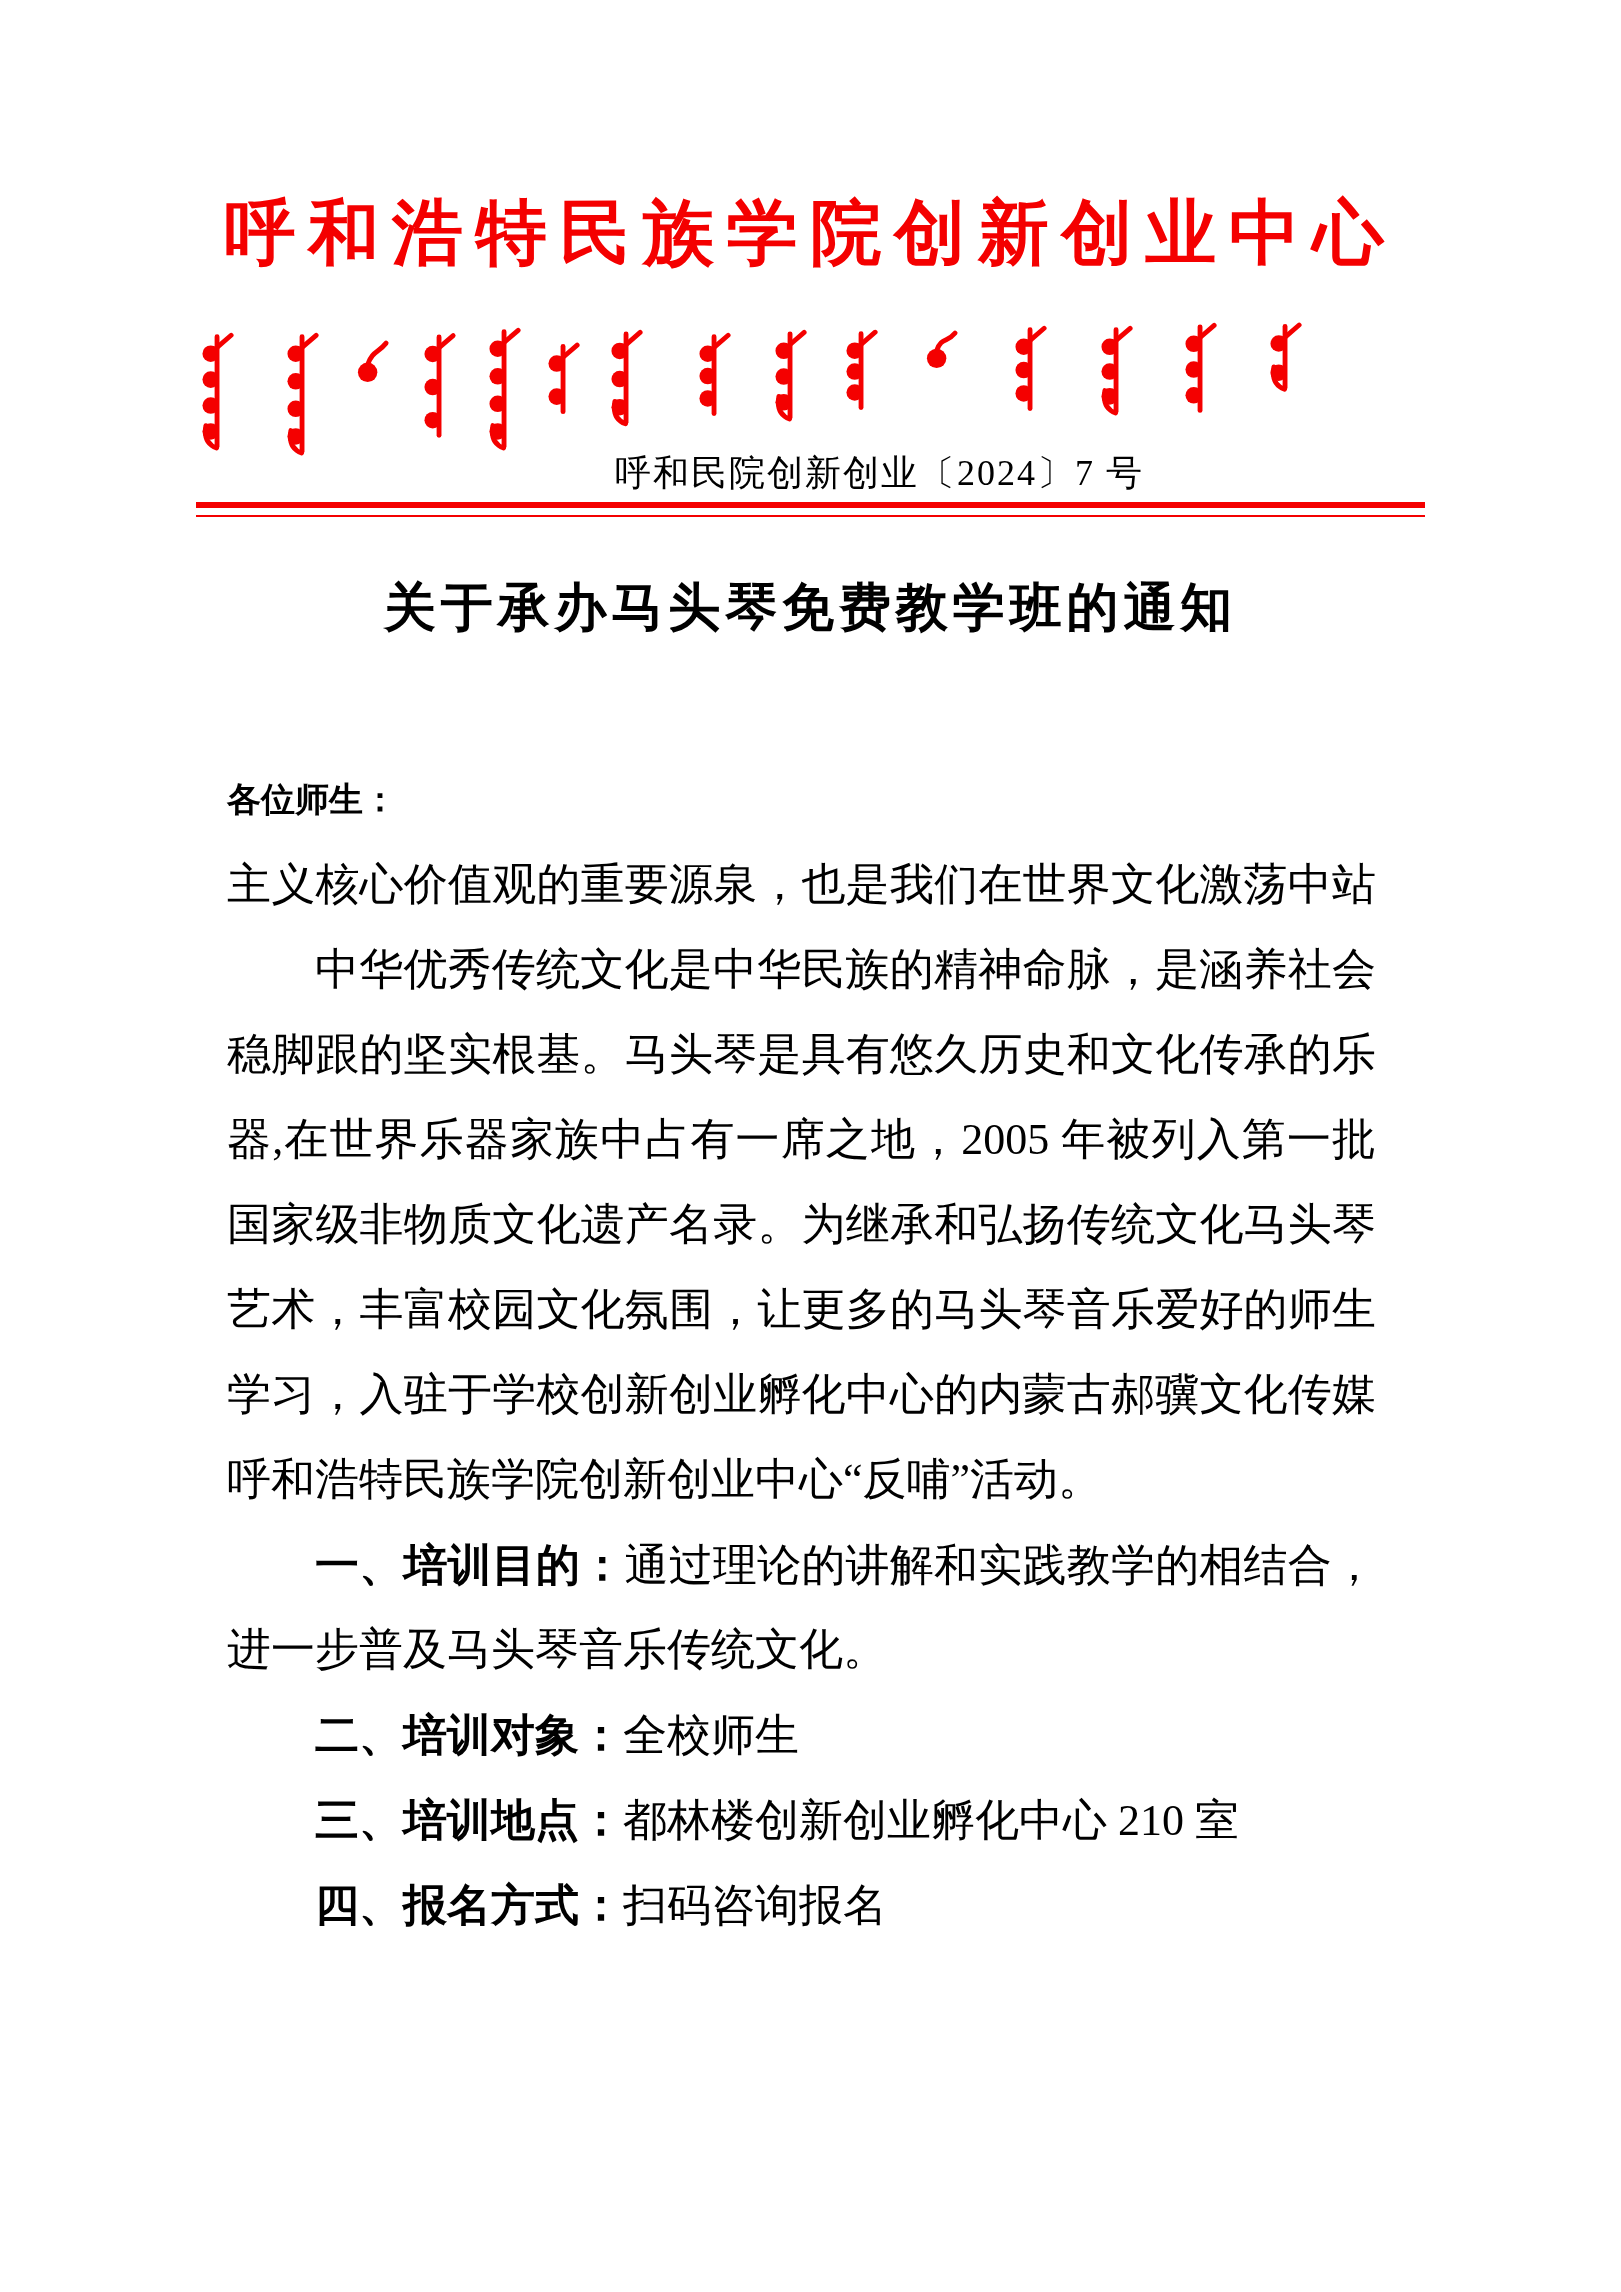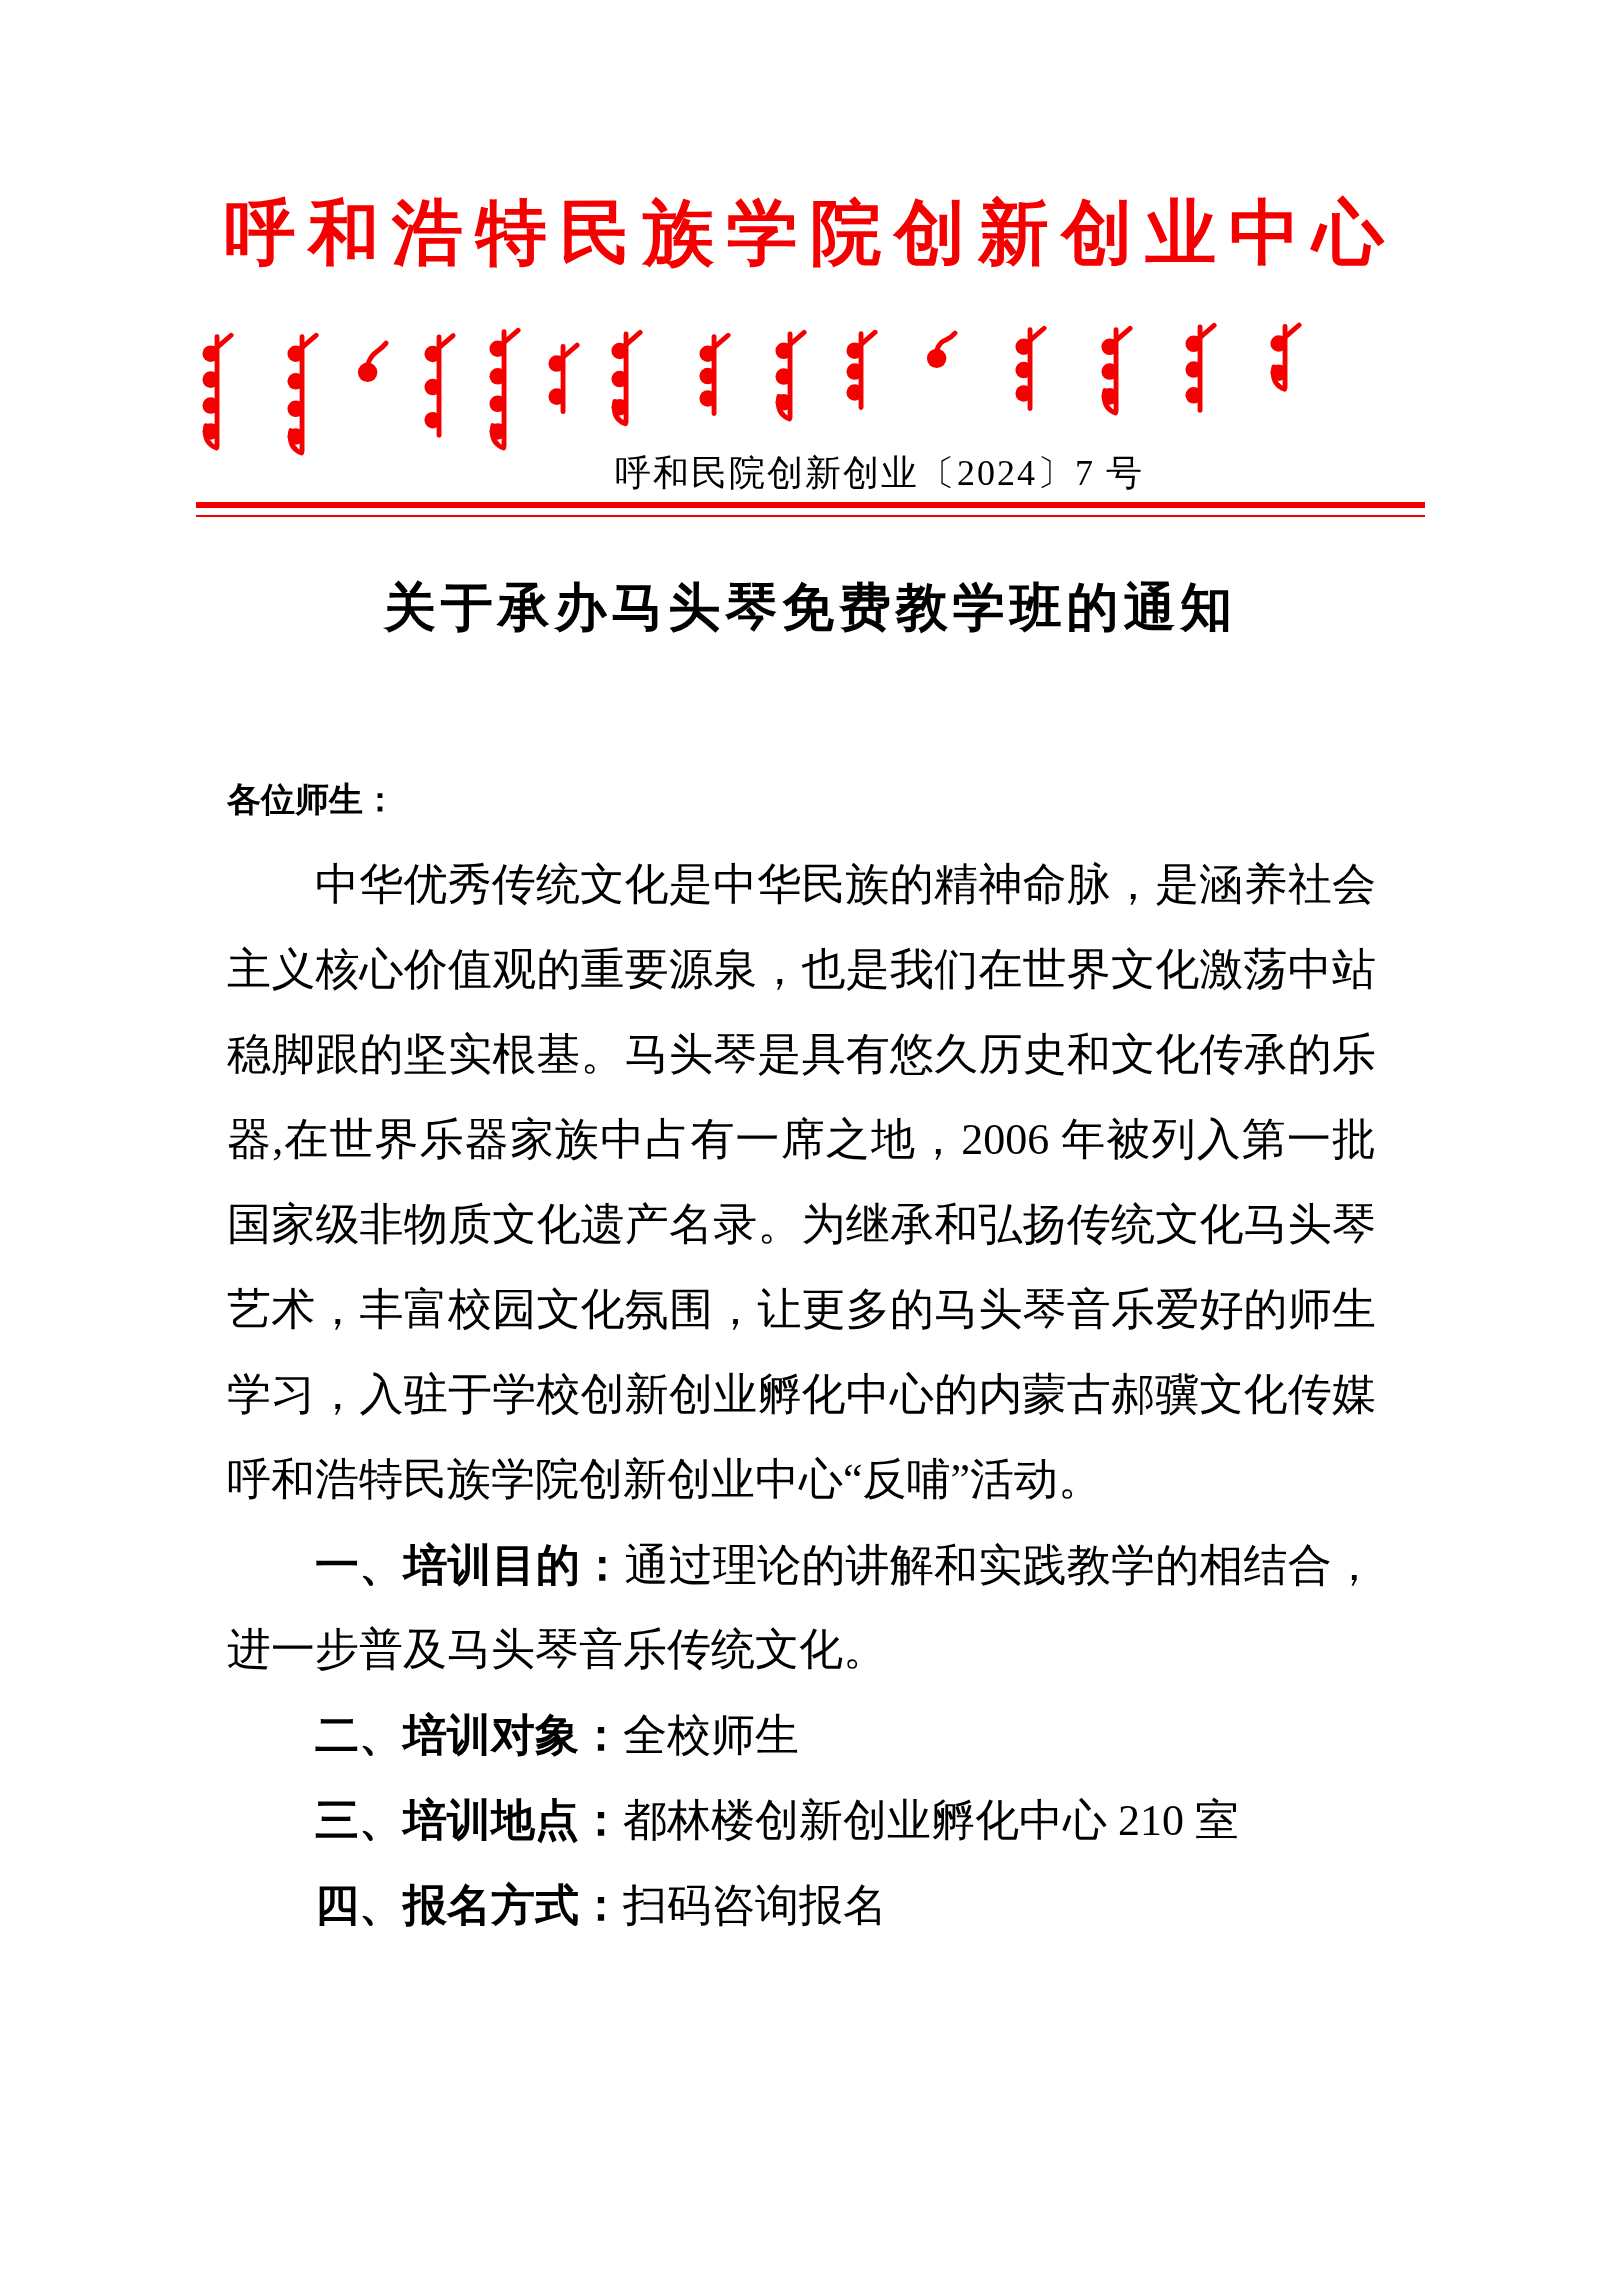--- a/index.html
+++ b/index.html
@@ -218,24 +218,24 @@
 
   <div class="doc-number">呼和民院创新创业〔2024〕7 号</div>
 
   <div class="red-rule"></div>
 
   <div class="doc-title">关于承办马头琴免费教学班的通知</div>
 
   <div class="content">
     <div class="salutation">各位师生：</div>
     <div id="body-lines">
+        <div class="line fill"><span>主义核心价值观的重要源泉，也是我们在世界文化激荡中站</span></div>
         <div class="line indent fill"><span>中华优秀传统文化是中华民族的精神命脉，是涵养社会</span></div>
-        <div class="line fill"><span>主义核心价值观的重要源泉，也是我们在世界文化激荡中站</span></div>
         <div class="line fill"><span>稳脚跟的坚实根基。马头琴是具有悠久历史和文化传承的乐</span></div>
-        <div class="line fill"><span>器,在世界乐器家族中占有一席之地，2006 年被列入第一批</span></div>
+        <div class="line fill"><span>器,在世界乐器家族中占有一席之地，2005 年被列入第一批</span></div>
         <div class="line fill"><span>国家级非物质文化遗产名录。为继承和弘扬传统文化马头琴</span></div>
         <div class="line fill"><span>艺术，丰富校园文化氛围，让更多的马头琴音乐爱好的师生</span></div>
         <div class="line fill"><span>学习，入驻于学校创新创业孵化中心的内蒙古郝骥文化传媒</span></div>
         <div class="line"><span>呼和浩特民族学院创新创业中心“反哺”活动。</span></div>
         <div class="line indent fill"><span class="sec-label">一、培训目的：</span><span>通过理论的讲解和实践教学的相结合，</span></div>
         <div class="line"><span>进一步普及马头琴音乐传统文化。</span></div>
         <div class="line indent"><span class="sec-label">二、培训对象：</span><span>全校师生</span></div>
         <div class="line indent"><span class="sec-label">三、培训地点：</span><span>都林楼创新创业孵化中心 210 室</span></div>
         <div class="line indent"><span class="sec-label">四、报名方式：</span><span>扫码咨询报名</span></div>
       </div>

